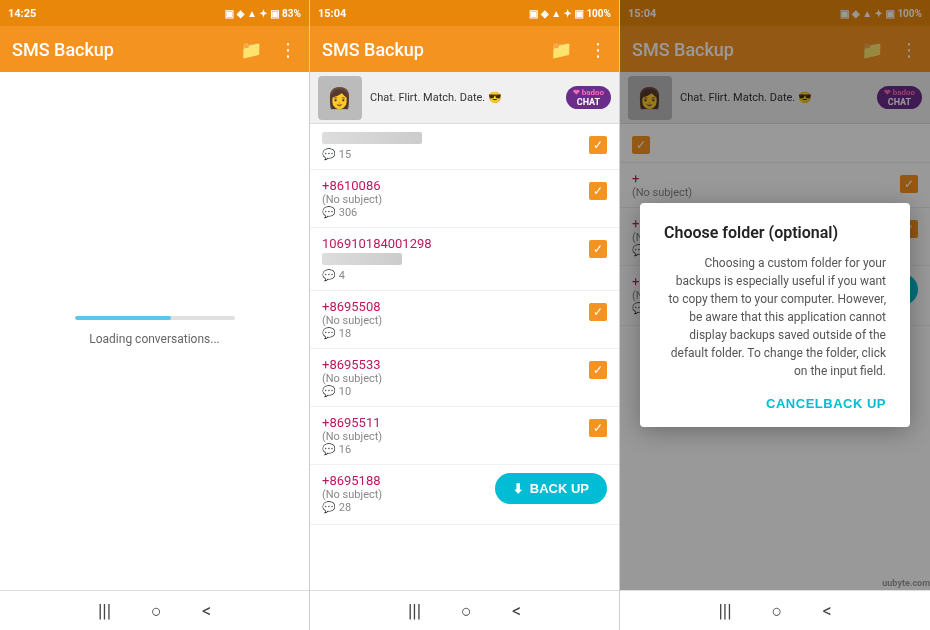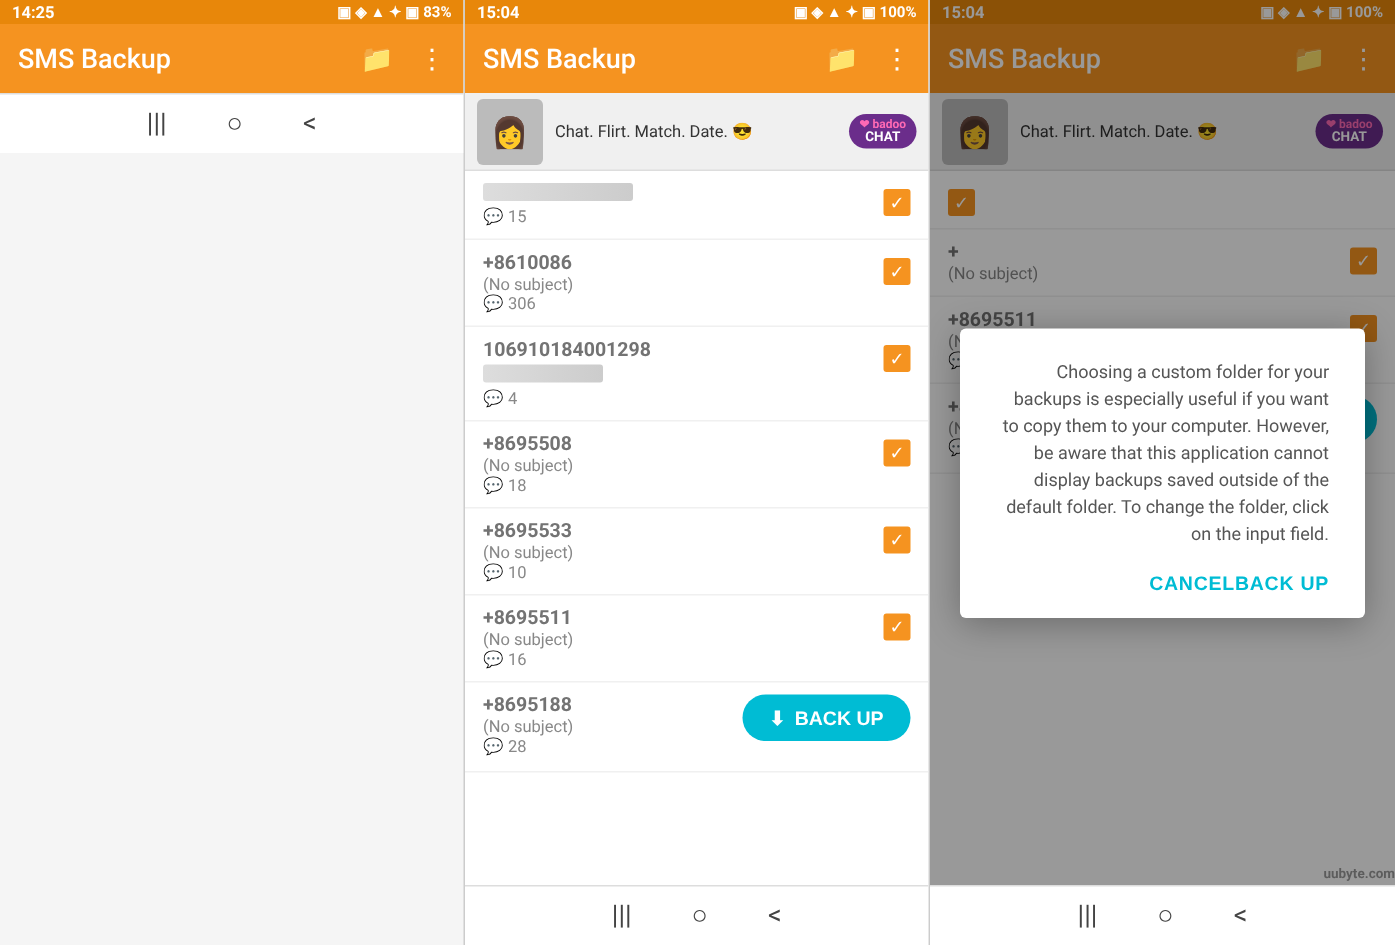--- a/index.html
+++ b/index.html
@@ -27,21 +27,21 @@
       flex-direction: column;
       overflow: hidden;
       position: relative;
       border-right: 1px solid #ccc;
     }
     .phone:last-child { border-right: none; }
 
     
     .status-bar {
       background: #e8870a;
-      height: 16px;
+      height: 26px;
       display: flex;
       align-items: center;
       justify-content: space-between;
       padding: 0 8px;
       color: white;
       font-size: 11px;
       font-weight: bold;
     }
     .status-bar-right {
       display: flex;
@@ -171,22 +171,22 @@
       align-items: flex-start;
       justify-content: space-between;
       position: relative;
     }
     .conv-item-left {
       display: flex;
       flex-direction: column;
     }
     .conv-name {
       font-size: 13px;
-      font-weight: 700;
-      color: #737373;
+      font-weight: 400;
+      color: #be185d;
     }
     .conv-subject {
       font-size: 11px;
       color: #888;
     }
     .conv-count {
       font-size: 11px;
       color: #888;
       display: flex;
       align-items: center;
@@ -311,20 +311,26 @@
         <span>▣ ◈ ▲ ✦ ▣ 83%</span>
       </div>
     </div>
     <div class="app-bar">
       <span class="app-bar-title">SMS Backup</span>
       <div class="app-bar-icons">
         <span class="icon-btn">📁</span>
         <span class="icon-btn">⋮</span>
       </div>
     </div>
+    <div class="loading-area">
+      <div class="progress-bar-container">
+        <div class="progress-bar-fill"></div>
+      </div>
+      <span class="loading-text">Loading conversations...</span>
+    </div>
     <div class="nav-bar">
       <span class="nav-icon">|||</span>
       <span class="nav-icon">○</span>
       <span class="nav-icon">&lt;</span>
     </div>
   </div>
 
   <div class="phone">
     <div class="status-bar">
       <span>15:04</span>
@@ -500,20 +506,21 @@
         </div>
         <button class="backup-btn" style="position:relative; right:auto; bottom:auto;">
           <span>⬇</span>
           <span>BACK UP</span>
         </button>
       </div>
     </div>
 
     <div class="phone3-overlay">
       <div class="dialog">
+        <div class="dialog-title">Choose folder (optional)</div>
         <div class="dialog-body">Choosing a custom folder for your backups is especially useful if you want to copy them to your computer. However, be aware that this application cannot display backups saved outside of the default folder. To change the folder, click on the input field.</div>
         <div class="dialog-actions">
           <button class="dialog-btn cancel">CANCEL</button>
           <button class="dialog-btn backup">BACK UP</button>
         </div>
       </div>
     </div>
     <div class="watermark">uubyte.com</div>
     <div class="nav-bar" style="position:relative; z-index:20;">
       <span class="nav-icon">|||</span>

